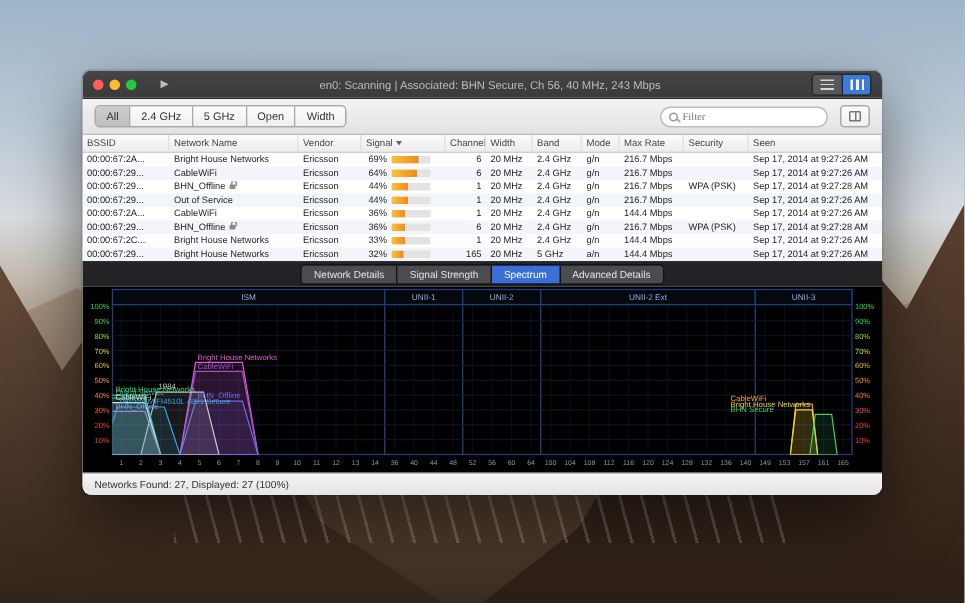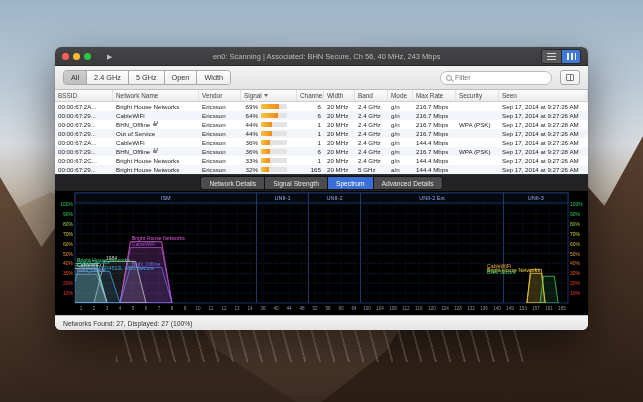--- a/index.html
+++ b/index.html
@@ -40,21 +40,21 @@
     display:flex;align-items:center;padding:0 8px;gap:8px}
   .fseg{display:flex;border:1px solid #a9a9a9;border-radius:3.5px;overflow:hidden}
   .fbtn{font-family:inherit;font-size:7.3px;color:#333;padding:2px 7px;background:linear-gradient(#fdfdfd,#efefef);
     border:none;border-right:1px solid #a9a9a9;cursor:default}
   .fbtn:last-child{border-right:none}
   .fbtn.sel{background:linear-gradient(#cdcdcd,#bfbfbf)}
   .spacer{flex:1}
   .search{width:112px;height:14px;border:1px solid #bdbdbd;border-radius:8px;background:#fff;display:flex;align-items:center;padding:0 5px;gap:3px}
   .mag{width:6px;height:6px;border:1px solid #9a9a9a;border-radius:50%;position:relative;flex:0 0 auto}
   .mag::after{content:"";position:absolute;width:3px;height:1px;background:#9a9a9a;transform:rotate(45deg);right:-3px;bottom:-1px}
-  .search input{border:none;outline:none;width:100%;font-size:7px;color:#333;background:transparent;font-family:Liberation Sans, sans-serif}
+  .search input{border:none;outline:none;width:100%;font-size:7px;color:#333;background:transparent;font-family:Liberation Serif, serif}
   .toolbtn{width:20px;height:15px;border:1px solid #a9a9a9;border-radius:3px;background:linear-gradient(#fdfdfd,#efefef);
     display:flex;align-items:center;justify-content:center}
   .icon-panel{width:8px;height:7px;border:1px solid #777;border-radius:1px;position:relative}
   .icon-panel::after{content:"";position:absolute;left:2.5px;top:0;bottom:0;width:1px;background:#777}
 
   .thead{display:grid;height:12px;flex:0 0 auto;background:linear-gradient(#fcfcfc,#ececec);border-bottom:1px solid #cfcfcf;
     font-size:6.4px;color:#444}
   .hcell{display:flex;align-items:center;gap:2px;padding:0 3px;border-right:1px solid #e1e1e1;white-space:nowrap;overflow:hidden}
   .caret{width:0;height:0;border-left:2.5px solid transparent;border-right:2.5px solid transparent;border-top:3px solid #666}
 

